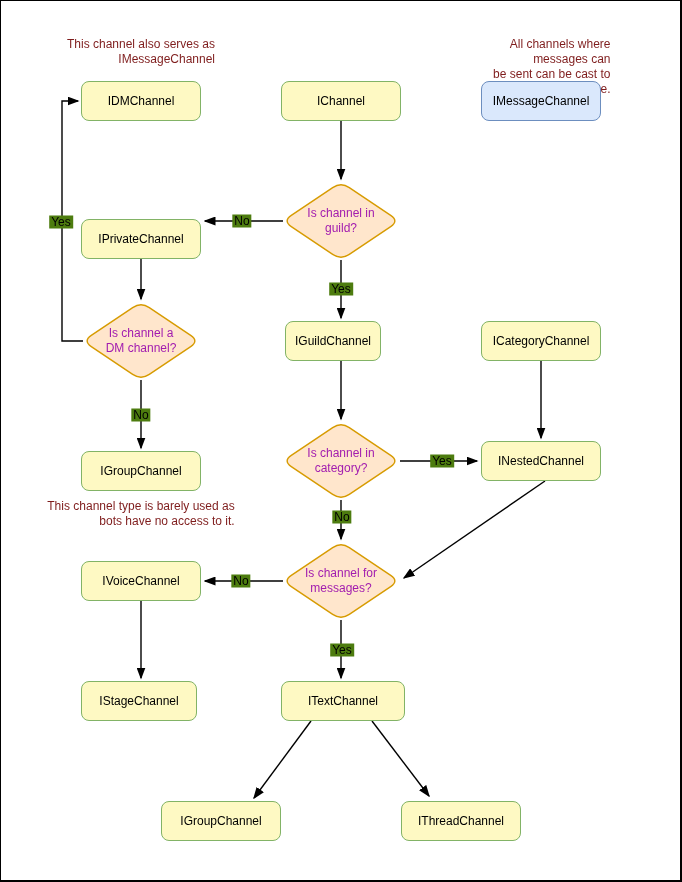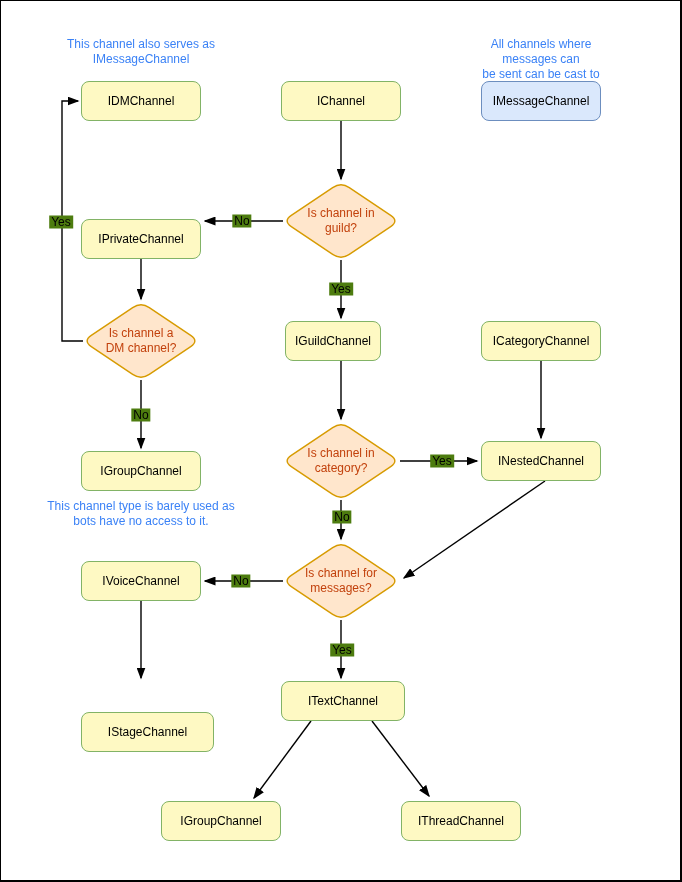--- a/index.html
+++ b/index.html
@@ -45,40 +45,40 @@
     border: 1px solid #6c8ebf;
   }
   .decision-label {
     position: absolute;
     transform: translate(-50%, -50%);
     width: 100px;
     text-align: center;
     white-space: pre-line;
     font-size: 12px;
     line-height: 15px;
-    color: #c2410c;
+    color: #a21caf;
     pointer-events: none;
   }
   .edge-label {
     position: absolute;
     transform: translate(-50%, -50%);
     background: #4d7c0f;
     padding: 0 2px;
     font-size: 12px;
     line-height: 13px;
     color: #000000;
   }
   .note {
     position: absolute;
     transform: translateX(-50%);
-    text-align: center;
+    text-align: right;
     white-space: pre-line;
     font-size: 12px;
     line-height: 15px;
-    color: #3b82f6;
+    color: #7f1d1d;
   }
 </style>
 </head>
 <body>
 
 <div id="canvas">
   <svg id="edge-layer" width="682" height="882" viewBox="0 0 682 882" xmlns="http://www.w3.org/2000/svg">
     <defs>
       <marker id="arrow" markerUnits="userSpaceOnUse" markerWidth="12" markerHeight="9" viewBox="0 0 12 9" refX="10.5" refY="4.5" orient="auto">
         <path id="arrow-path" d="M0,0 L12,4.5 L0,9 Z" fill="#000000"></path>
@@ -118,21 +118,21 @@
 bots have no access to it.</div>
       <div class="node green" style="left: 80px; top: 80px; width: 120px; height: 40px;">IDMChannel</div>
       <div class="node green" style="left: 280px; top: 80px; width: 120px; height: 40px;">IChannel</div>
       <div class="node blue" style="left: 480px; top: 80px; width: 120px; height: 40px;">IMessageChannel</div>
       <div class="node green" style="left: 80px; top: 200px; width: 120px; height: 40px; margin-top: 18px;">IPrivateChannel</div>
       <div class="node green" style="left: 284px; top: 320px; width: 96px; height: 40px;">IGuildChannel</div>
       <div class="node green" style="left: 480px; top: 320px; width: 120px; height: 40px;">ICategoryChannel</div>
       <div class="node green" style="left: 80px; top: 450px; width: 120px; height: 40px;">IGroupChannel</div>
       <div class="node green" style="left: 480px; top: 440px; width: 120px; height: 40px;">INestedChannel</div>
       <div class="node green" style="left: 80px; top: 560px; width: 120px; height: 40px;">IVoiceChannel</div>
-      <div class="node green" style="left: 80px; top: 680px; width: 133px; height: 40px; margin-top: 31px;">IStageChannel</div>
+      <div class="node green" style="left: 80px; top: 680px; width: 116px; height: 40px;">IStageChannel</div>
       <div class="node green" style="left: 280px; top: 680px; width: 124px; height: 40px;">ITextChannel</div>
       <div class="node green" style="left: 160px; top: 800px; width: 120px; height: 40px;">IGroupChannel</div>
       <div class="node green" style="left: 400px; top: 800px; width: 120px; height: 40px;">IThreadChannel</div>
       <div class="decision-label" style="left: 340px; top: 220px;">Is channel in
 guild?</div>
       <div class="decision-label" style="left: 140px; top: 340px;">Is channel a
 DM channel?</div>
       <div class="decision-label" style="left: 340px; top: 460px;">Is channel in
 category?</div>
       <div class="decision-label" style="left: 340px; top: 580px;">Is channel for

